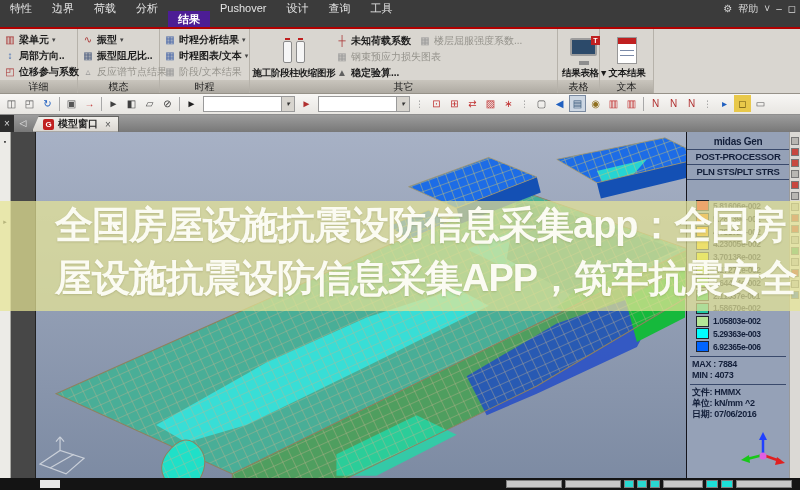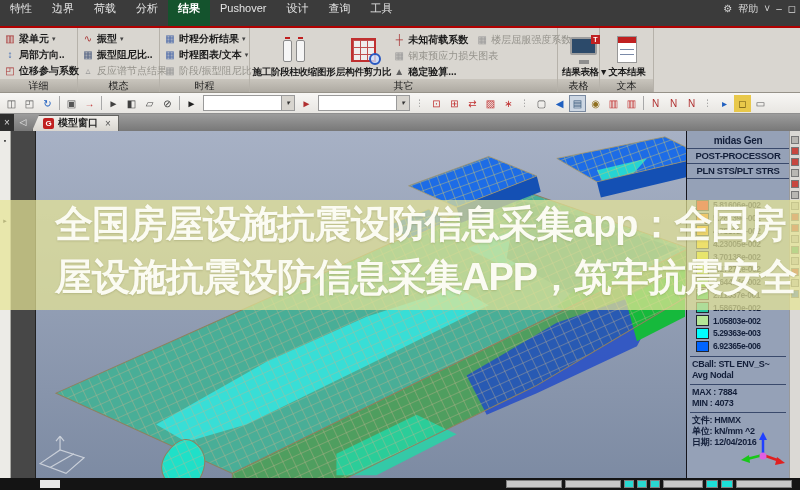--- a/index.html
+++ b/index.html
@@ -3,21 +3,21 @@
 <meta charset="utf-8">
 <style>
   * { margin:0; padding:0; box-sizing:border-box; }
   body { width:800px; height:490px; overflow:hidden; font-family:"Liberation Sans", sans-serif; background:#000; }
   .app { width:800px; height:490px; display:flex; flex-direction:column; background:#d9d6d0; }
 
   
   .tabbar { height:29px; background:#3b3b3b; border-bottom:2px solid #b00000; display:flex; align-items:stretch; position:relative; }
   .tabs { display:flex; }
   .rtab { padding:0 10px; font-size:11px; color:#e4e4e4; line-height:17px; cursor:default; white-space:nowrap; }
-  .rtab.active { background:#14532d; color:#fff; font-weight:bold; }
+  .rtab.active { background:#4c1d95; color:#fff; font-weight:bold;margin-top:11px; }
   .winctl { position:absolute; right:4px; top:0; height:17px; display:flex; align-items:center; gap:6px; color:#d8d8d8; font-size:10px; }
   .winctl span { line-height:17px; }
 
   
   .ribbon { height:66px; background:#d9d6d0; border-bottom:1px solid #969289; display:flex; }
   .rgroup { border-right:1px solid #b6b2aa; display:flex; flex-direction:column; }
   .rgroup:nth-child(1){ width:78px; } .rgroup:nth-child(2){ width:82px; }
   .rgroup:nth-child(3){ width:90px; } .rgroup:nth-child(4){ width:308px; }
   .rgroup:nth-child(5){ width:42px; } .rgroup:nth-child(6){ width:54px; }
   .rg-body { flex:1; padding:3px 3px 0 4px; display:flex; flex-direction:column; gap:1px; overflow:visible; }
@@ -171,40 +171,33 @@
             <span class="rlabel">时程分析结果</span>
             <span class="rarrow">▾</span>
           </div>
           <div class="ritem">
             <span class="ric" style="color: rgb(74, 104, 168);">▦</span>
             <span class="rlabel">时程图表/文本</span>
             <span class="rarrow">▾</span>
           </div>
           <div class="ritem disabled">
             <span class="ric" style="color: rgb(153, 153, 153);">▦</span>
-            <span class="rlabel">阶段/振型阻尼比</span>
+            <span class="rlabel">阶段/文本结果</span>
           </div>
         </div>
         <div class="rg-label">时程</div>
       </div>
       <div class="rgroup">
         <div class="rg-body mixed">
           <div class="rbig">
             <div class="bigicon icon-column-shrink-icon">
               <i class="cs-col"></i>
               <i class="cs-col c2"></i>
             </div>
             <div class="rblabel">施工阶段柱收缩图形</div>
-          </div>
-          <div class="rbig">
-            <div class="bigicon icon-story-shear-icon">
-              <i class="ss-frame"></i>
-              <i class="ss-lens"></i>
-            </div>
-            <div class="rblabel">层构件剪力比</div>
           </div>
           <div class="rlist">
             <div class="rrow">
               <div class="ritem">
                 <span class="ric" style="color: rgb(168, 48, 48);">┼</span>
                 <span class="rlabel">未知荷载系数</span>
               </div>
               <div class="ritem disabled">
                 <span class="ric" style="color: rgb(153, 153, 153);">▦</span>
                 <span class="rlabel">楼层屈服强度系数...</span>
@@ -411,31 +404,27 @@
           <div class="lrow">
             <span class="lsw" style="background: rgb(0, 255, 255);"></span>
             <span class="lval">5.29363e-003</span>
           </div>
           <div class="lrow">
             <span class="lsw" style="background: rgb(0, 100, 255);"></span>
             <span class="lval">6.92365e-006</span>
           </div>
         </div>
       <div class="lsec">
-        <div>CBall: STL ENV_S~</div>
-        <div>Avg Nodal</div>
-      </div>
-      <div class="lsec">
         <div>MAX : 7884</div>
         <div>MIN : 4073</div>
       </div>
       <div class="lsec">
         <div>文件: HMMX</div>
         <div>单位: kN/mm ^2</div>
-        <div>日期: 12/04/2016</div>
+        <div>日期: 07/06/2016</div>
       </div>
       <svg class="triad" width="46" height="42">
         <line x1="23" y1="25" x2="23" y2="7" stroke="#2040ff" stroke-width="2.5"></line>
         <polygon points="23,2 19,10 27,10" fill="#2040ff"></polygon>
         <line x1="23" y1="25" x2="40" y2="31" stroke="#e02020" stroke-width="2.5"></line>
         <polygon points="45,33 37,27 35,35" fill="#e02020"></polygon>
         <line x1="23" y1="25" x2="7" y2="29" stroke="#18c818" stroke-width="2.5"></line>
         <polygon points="1,30 9,25 10,33" fill="#18c818"></polygon>
         <circle cx="23" cy="26" r="3.5" fill="#e060e0"></circle>
       </svg>

